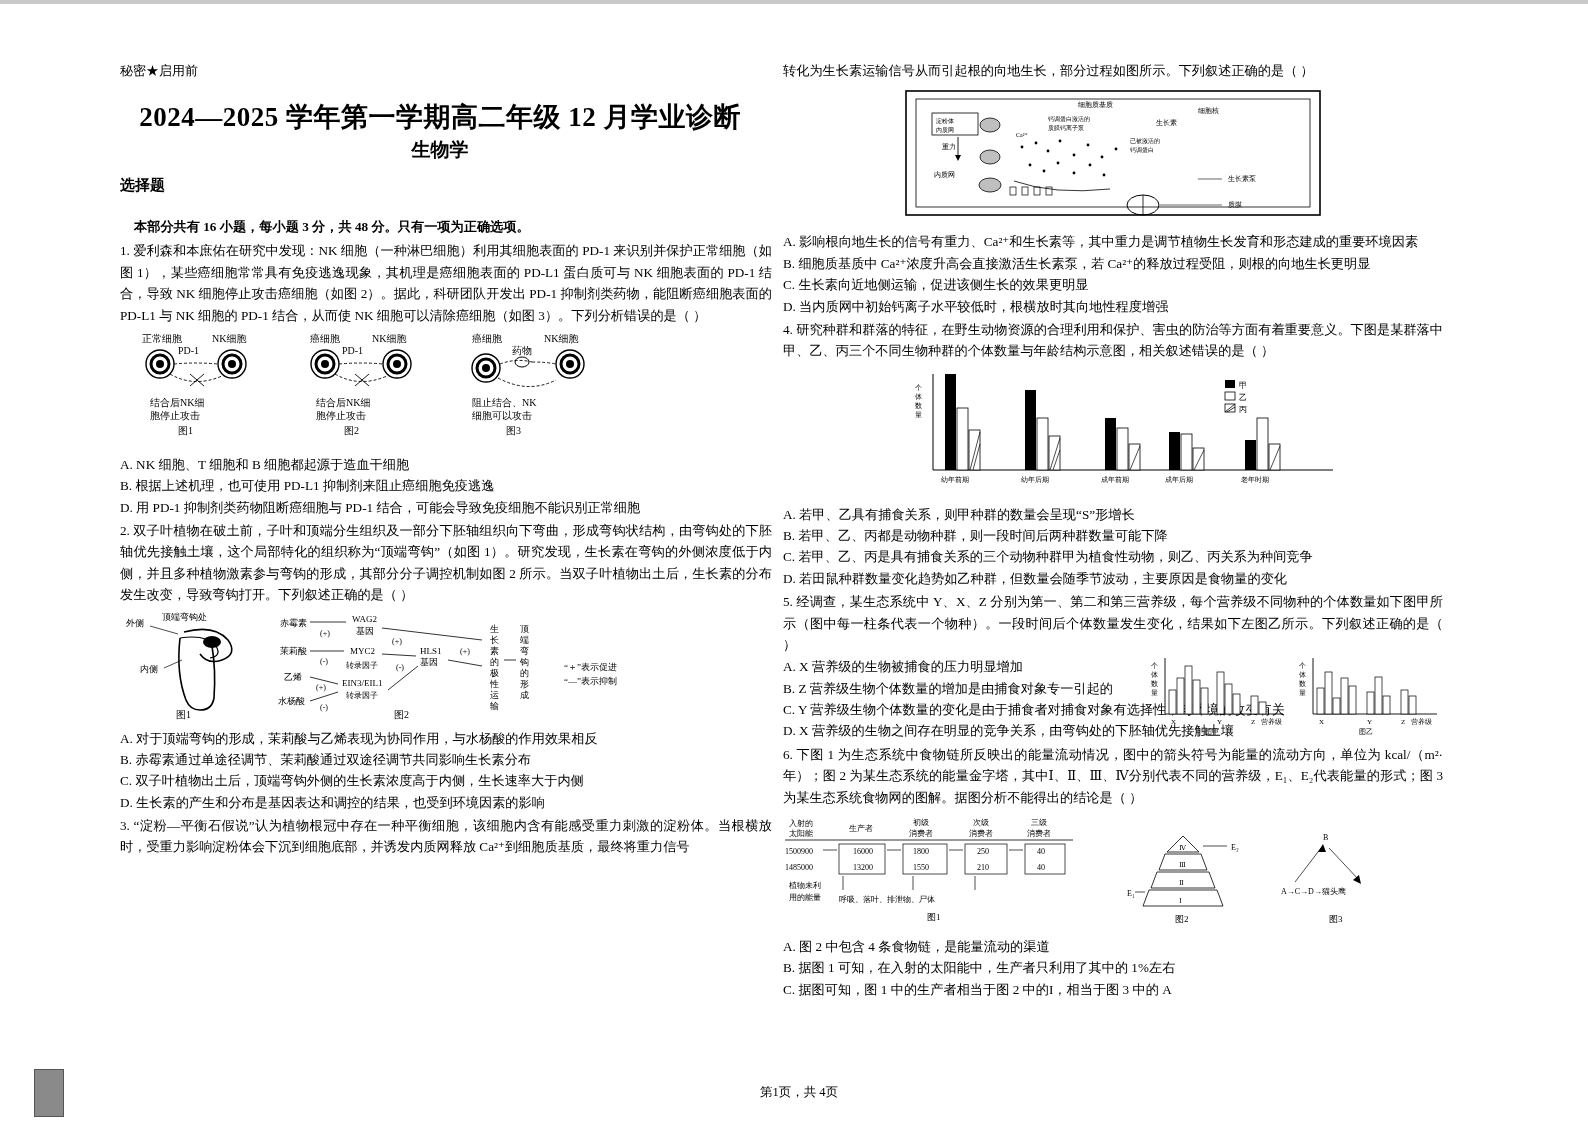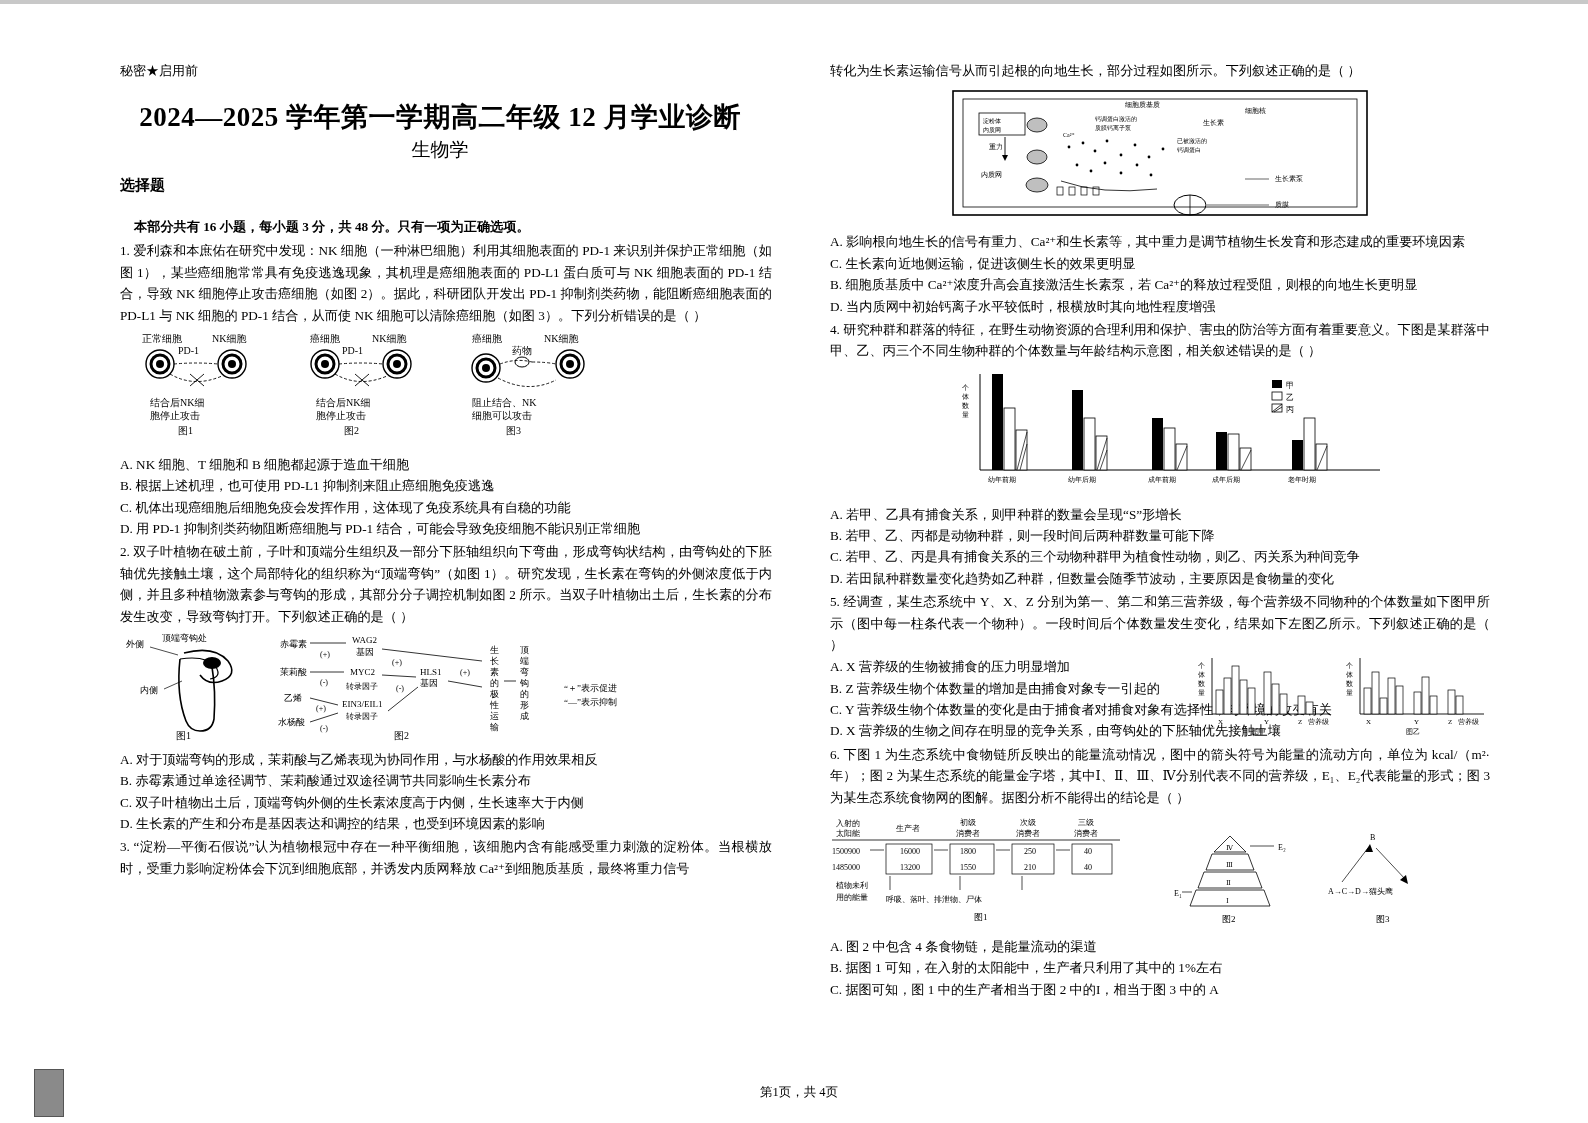--- a/index.html
+++ b/index.html
@@ -45,42 +45,42 @@
     font-weight: bold;
     letter-spacing: 0.5px;
   }
   .title-sub {
     position: absolute;
     left: 120px;
     top: 133px;
     width: 640px;
     text-align: center;
     font-size: 19px;
-    font-weight: normal;
+    font-weight: bold;
   }
   .title-section {
     position: absolute;
     left: 120px;
     top: 172px;
     width: 640px;
     text-align: left;
     font-size: 15px;
     font-weight: bold;
   }
   .col {
     position: absolute;
     top: 212px;
     width: 652px;
     font-size: 13.2px;
     line-height: 1.62;
     color: #000;
     text-align: justify;
   }
   .col-left { left: 120px; }
-  .col-right { left: 830px; top: 56px; width: 660px; }
+  .col-right { left: 783px; top: 56px; width: 660px; }
   p { margin: 0 0 1px 0; }
   .bold { font-weight: bold; }
   .opt { margin: 0; }
   .figure-box {
     margin: 4px 0 6px 0;
     position: relative;
   }
   .footer {
     position: absolute;
     left: 10px;
@@ -161,21 +161,20 @@
         <path d="M412 32 q14 0 24 2" fill="none" stroke="#000" stroke-width="0.9" stroke-dasharray="3,2"></path>
         <path d="M378 48 q30 16 58 2" fill="none" stroke="#000" stroke-width="0.9" stroke-dasharray="3,2"></path>
         <text class="fig-label" x="352" y="76" font-size="10">阻止结合、NK</text>
         <text class="fig-label" x="352" y="89" font-size="10">细胞可以攻击</text>
         <text class="fig-label" x="386" y="104" font-size="10">图3</text>
       </svg>
     </div>
 
     <p class="opt">A. NK 细胞、T 细胞和 B 细胞都起源于造血干细胞</p>
     <p class="opt">B. 根据上述机理，也可使用 PD-L1 抑制剂来阻止癌细胞免疫逃逸</p>
-    <p class="opt">C. 机体出现癌细胞后细胞免疫会发挥作用，这体现了免疫系统具有自稳的功能</p>
     <p class="opt">D. 用 PD-1 抑制剂类药物阻断癌细胞与 PD-1 结合，可能会导致免疫细胞不能识别正常细胞</p>
 
     <p style="margin-top:2px;">2. 双子叶植物在破土前，子叶和顶端分生组织及一部分下胚轴组织向下弯曲，形成弯钩状结构，由弯钩处的下胚轴优先接触土壤，这个局部特化的组织称为“顶端弯钩”（如图 1）。研究发现，生长素在弯钩的外侧浓度低于内侧，并且多种植物激素参与弯钩的形成，其部分分子调控机制如图 2 所示。当双子叶植物出土后，生长素的分布发生改变，导致弯钩打开。下列叙述正确的是（    ）</p>
 
     <div class="figure-box">
       <svg width="640" height="112" viewBox="0 0 640 112">
 
         <text x="6" y="16" font-size="9">外侧</text>
         <text x="42" y="10" font-size="9">顶端弯钩处</text>
         <text x="20" y="62" font-size="9">内侧</text>
@@ -292,22 +291,22 @@
         <text x="330" y="96" font-size="7">生长素泵</text>
         <ellipse cx="245" cy="120" rx="16" ry="10" fill="none" stroke="#000" stroke-width="1"></ellipse>
         <line x1="245" y1="110" x2="245" y2="130" stroke="#000" stroke-width="0.8"></line>
         <text x="330" y="122" font-size="7">质膜</text>
         <line x1="300" y1="94" x2="324" y2="94" stroke="#000" stroke-width="0.6"></line>
         <line x1="262" y1="120" x2="324" y2="120" stroke="#000" stroke-width="0.6"></line>
       </svg>
     </div>
 
     <p class="opt">A. 影响根向地生长的信号有重力、Ca²⁺和生长素等，其中重力是调节植物生长发育和形态建成的重要环境因素</p>
+    <p class="opt">B. 细胞质基质中 Ca²⁺浓度升高会直接激活生长素泵，若 Ca²⁺的释放过程受阻，则根的向地生长更明显</p>
     <p class="opt">C. 生长素向近地侧运输，促进该侧生长的效果更明显</p>
-    <p class="opt">B. 细胞质基质中 Ca²⁺浓度升高会直接激活生长素泵，若 Ca²⁺的释放过程受阻，则根的向地生长更明显</p>
     <p class="opt">D. 当内质网中初始钙离子水平较低时，根横放时其向地性程度增强</p>
 
     <p style="margin-top:2px;">4. 研究种群和群落的特征，在野生动物资源的合理利用和保护、害虫的防治等方面有着重要意义。下图是某群落中甲、乙、丙三个不同生物种群的个体数量与年龄结构示意图，相关叙述错误的是（    ）</p>
 
     <div class="figure-box" style="text-align:center;">
       <svg width="480" height="132" viewBox="0 0 480 132" style="margin:0 auto;">
 
         <line x1="60" y1="8" x2="60" y2="104" stroke="#000" stroke-width="1"></line>
         <line x1="60" y1="104" x2="460" y2="104" stroke="#000" stroke-width="1"></line>
         <text x="42" y="24" font-size="7">个</text>

